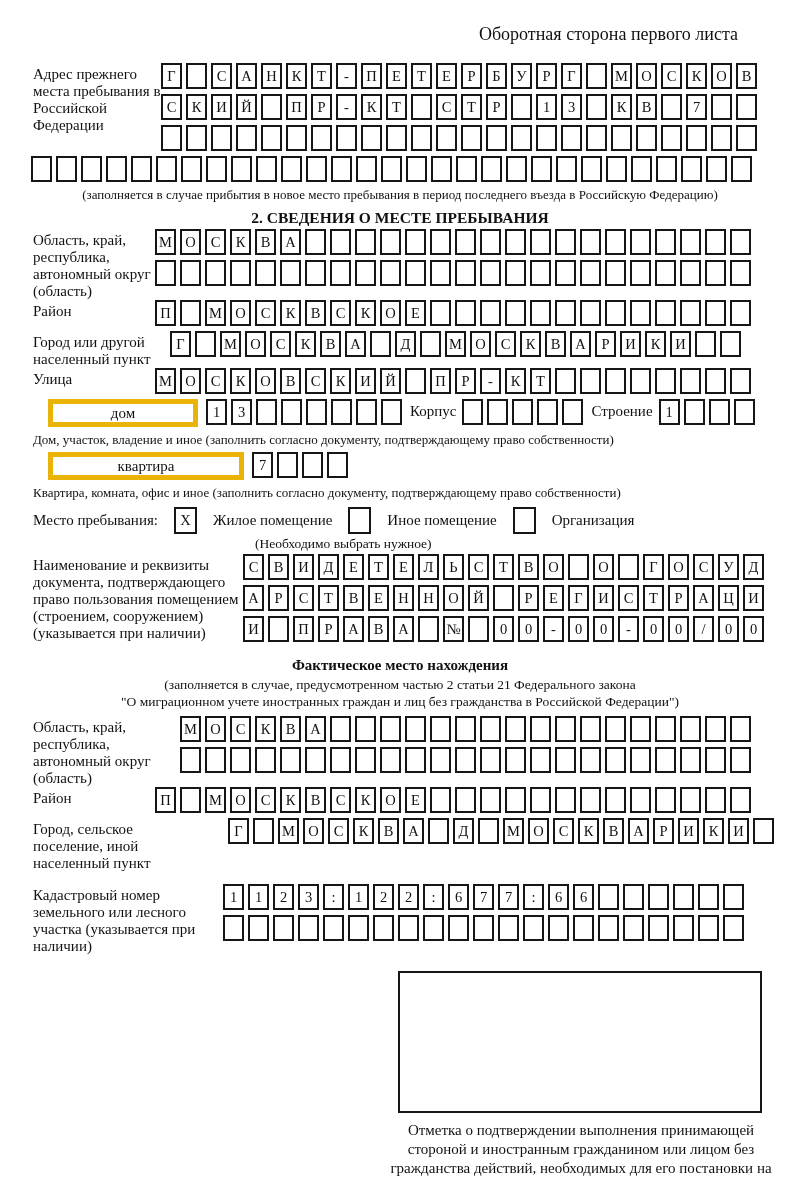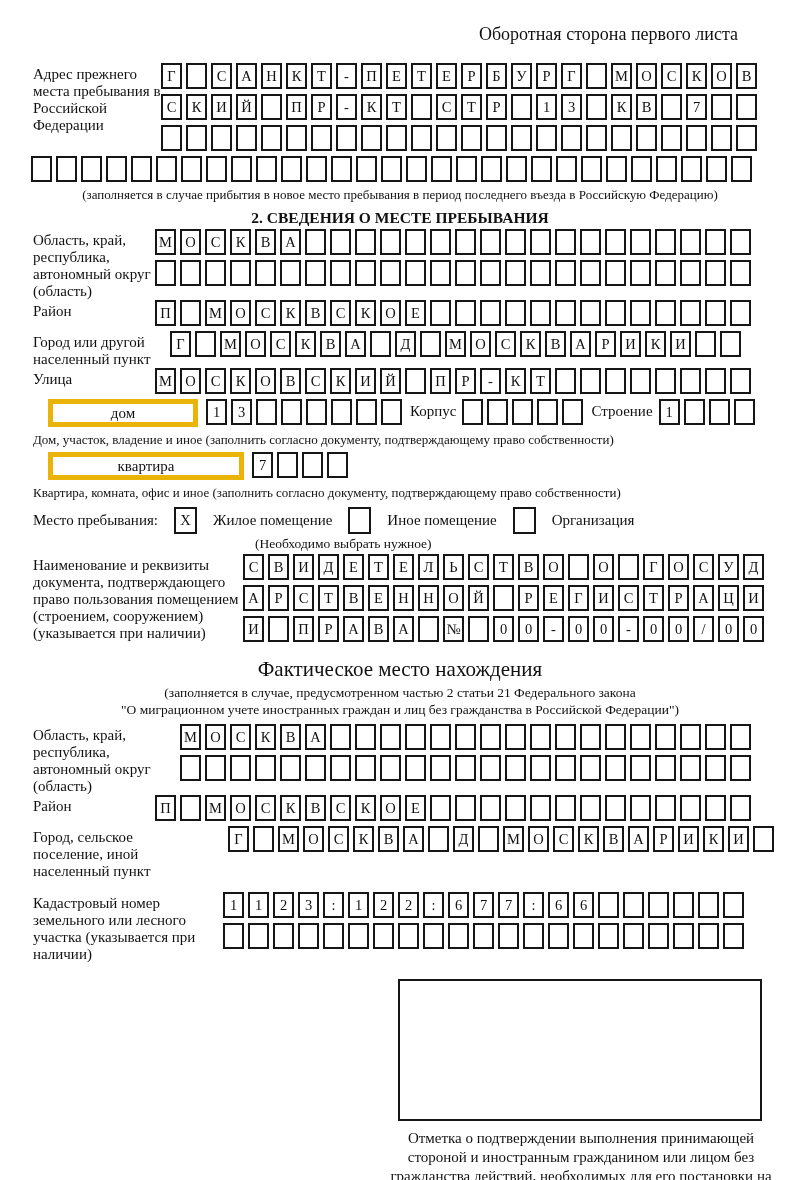--- a/index.html
+++ b/index.html
@@ -37,21 +37,21 @@
   .labelbox.kv{width:196px;}
   .inline-label{flex:none;font-size:15px;padding:4px 6px 0 4px;}
   .note-l{margin-left:33px;font-size:13px;margin-top:2px;}
   
   .stay-row{display:flex;align-items:center;gap:16px;margin:6px 0 0 33px;}
   .checkbox{
     flex:none;box-sizing:border-box;width:23px;height:27px;border:2px solid #161616;
     display:flex;align-items:center;justify-content:center;font-size:14.5px;
   }
   .stay-note{margin-left:255px;font-size:13.5px;margin-top:2px;}
-  .al-title{text-align:center;font-weight:normal;font-size:21px;margin-top:10px;}
+  .al-title{text-align:center;font-weight:bold;font-size:15px;margin-top:10px;}
   .al-note{text-align:center;font-size:13.5px;line-height:17px;}
   .mt2{margin-top:2px;} .mt4{margin-top:4px;} .mt6{margin-top:6px;}
   .mt12{margin-top:12px;}
   .stamp-box{
     box-sizing:border-box;width:364px;height:142px;border:2px solid #161616;
     margin:16px 0 0 398px;background:#fff;
   }
   .stamp-caption{
     width:386px;margin:8px 0 0 388px;text-align:center;
     font-size:15px;line-height:19px;

